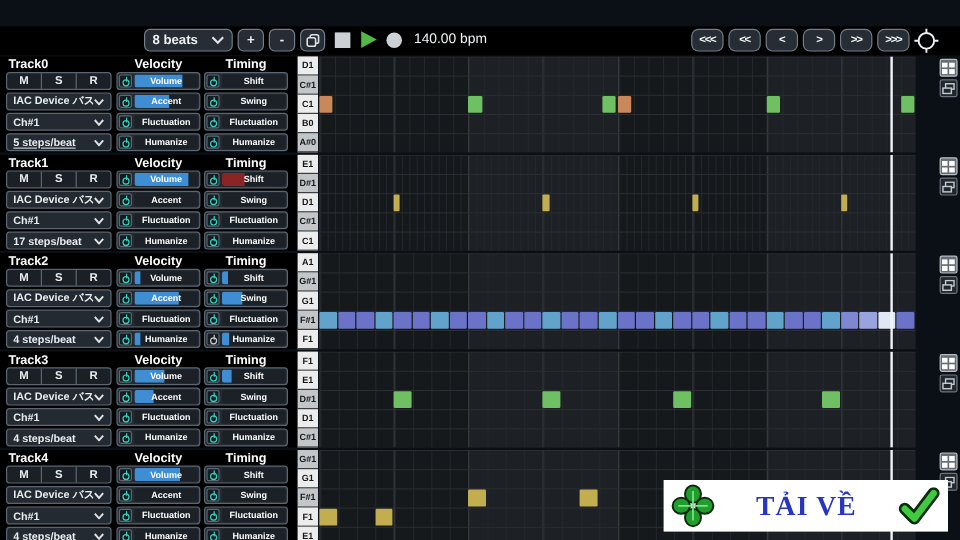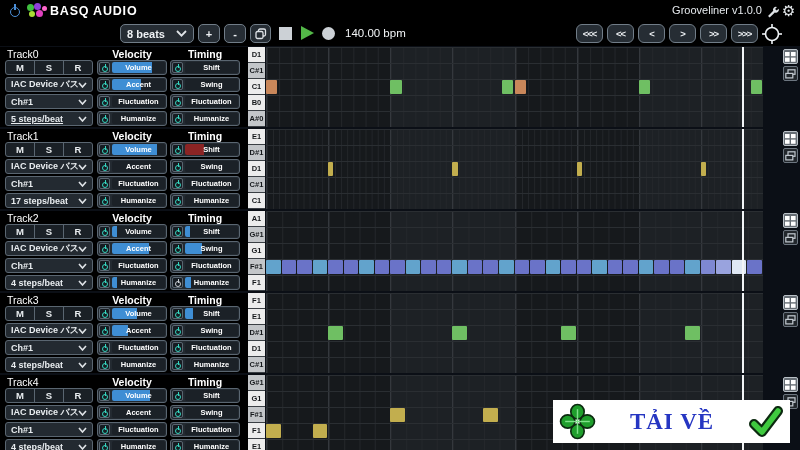--- a/index.html
+++ b/index.html
@@ -38,21 +38,21 @@
   .rec{position:absolute;left:322px;top:5px;width:13px;height:13px;border-radius:50%;background:#ccd1d6;}
   .bpm{position:absolute;left:345px;top:5px;font-size:11.5px;color:#f2f5f7;}
   .navgrp{position:absolute;left:576px;top:2px;display:flex;gap:4px;}
   .navbtn{width:27px;height:19px;box-sizing:border-box;background:#262d34;border:1px solid #717d88;
     border-radius:6px;color:#eef1f4;font-size:9.5px;font-weight:bold;display:flex;align-items:center;justify-content:center;letter-spacing:-1px;}
   .target{position:absolute;left:761px;top:1px;}
   
   #tracks{position:absolute;top:47px;left:0;width:800px;}
   .track{position:relative;width:800px;height:80px;margin-bottom:2px;}
   .panel{position:absolute;left:0;top:0;width:248px;height:80px;background:#000;}
-  .tname{position:absolute;left:7px;top:1px;font-size:10.5px;font-weight:normal;color:#fff;}
+  .tname{position:absolute;left:7px;top:1px;font-size:10.5px;font-weight:bold;color:#fff;}
   .chead{position:absolute;top:1px;width:70px;text-align:center;font-size:10.5px;font-weight:bold;color:#fff;}
   .vhead{left:97px;}.thead{left:170px;}
   .ctl{position:absolute;box-sizing:border-box;height:15px;border:1px solid #5a6671;border-radius:3px;background:#232a31;}
   .msr{left:5px;width:88px;display:flex;background:#1a2026;}
   .msrbtn{flex:1;display:flex;align-items:center;justify-content:center;font-size:9.5px;font-weight:bold;color:#e8ecef;}
   .msrbtn + .msrbtn{border-left:1px solid #5a6671;}
   .dd{left:5px;width:88px;display:flex;align-items:center;padding:0 5px;font-size:9px;font-weight:bold;color:#e9edf0;}
   .ddlabel{flex:1;white-space:nowrap;overflow:hidden;}
   .param{width:70px;display:flex;align-items:center;padding:1px;}
   .pwr{width:11px;height:11px;box-sizing:border-box;border:1px solid #5a6671;border-radius:2px;
@@ -84,38 +84,20 @@
   .watermark{position:absolute;right:10px;bottom:7px;width:237px;height:43px;background:#fff;z-index:50;
     display:flex;align-items:center;padding:0 6px;box-sizing:border-box;}
   .wm-text{flex:1;text-align:center;font-family:"Liberation Serif",serif;font-weight:bold;
     font-size:23px;color:#2636c2;letter-spacing:1px;}
 </style>
 </head>
 <body>
 
 <div class="stage">
 
-  <div class="titlebar">
-    <span class="pwr-main"></span>
-    <span class="logo">
-      <i class="d1"></i>
-        <i class="d2"></i>
-        <i class="d3"></i>
-        <i class="d4"></i>
-        <i class="d5"></i>
-    </span>
-    <span class="brand">BASQ AUDIO</span>
-    <span class="version">Grooveliner v1.0.0</span>
-    <span class="wrench">
-      <svg width="13" height="13" viewBox="0 0 16 16">
-          <path d="M13.5 2.5a3.5 3.5 0 0 0-4.6 4.6L2.5 13.5l2 2 6.4-6.4a3.5 3.5 0 0 0 4.6-4.6l-2.3 2.3-2-2z" fill="#dfe3e7"></path>
-        </svg>
-    </span>
-    <span class="gear">⚙</span>
-  </div>
 
   <div class="toolbar">
     <div class="tbtn beats">
       <span>8 beats</span>
       <svg width="11" height="7" viewBox="0 0 11 7">
           <polyline points="1,1 5.5,5.6 10,1" fill="none" stroke="#dfe3e7" stroke-width="1.8"></polyline>
         </svg>
     </div>
     <div class="tbtn plus">+</div>
     <div class="tbtn minus">-</div>

